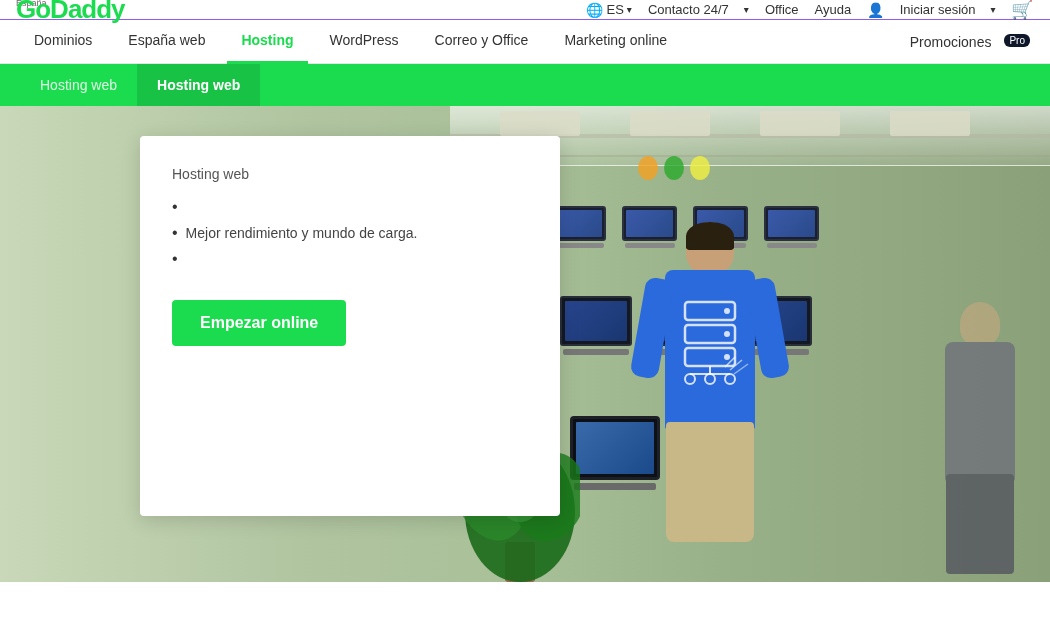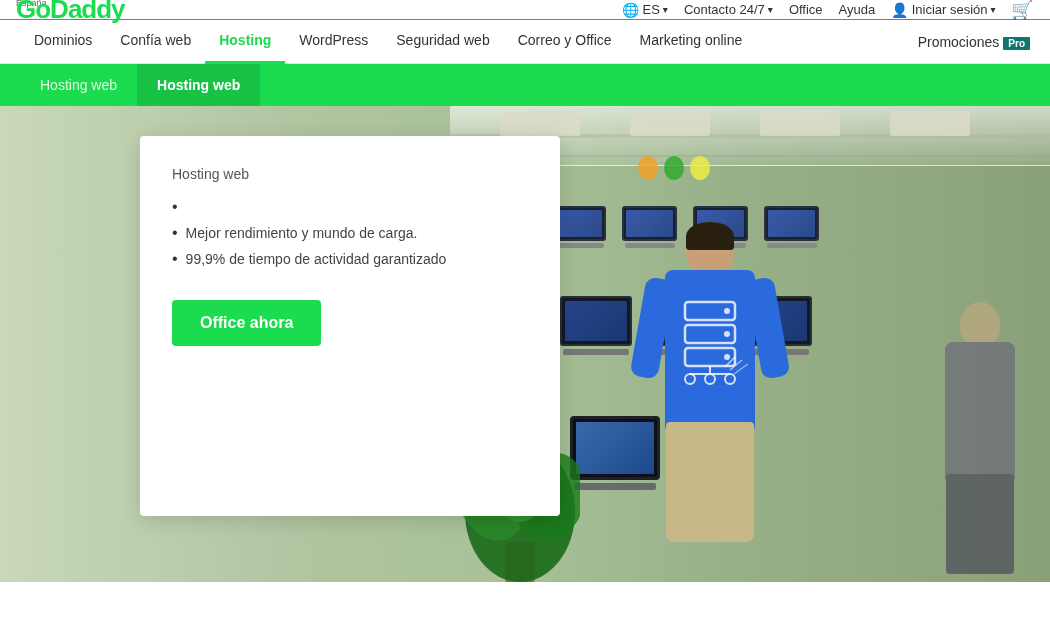--- a/index.html
+++ b/index.html
@@ -7,46 +7,46 @@
 
     
     .top-bar {
       display: flex; align-items: center; justify-content: space-between;
       padding: 6px 16px; border-bottom: 1px solid #8b5cf6; height: 20px;
     }
     .logo-area { display: flex; align-items: center; gap: 6px; }
     .logo-espana { font-size: 9px; color: #666; margin-bottom: -12px; display: block; }
     .logo-text { font-size: 26px; font-weight: 900; color: #1bdb4e; letter-spacing: -1px; line-height: 1; }
     .top-right { display: flex; align-items: center; gap: 16px; font-size: 13px; color: #333; }
-    .top-right-item { display: flex; align-items: center; gap: 3px; cursor: pointer; }
+    .top-right-item { display: flex; align-items: center; gap: 15px; cursor: pointer; }
     .lang-selector { display: flex; align-items: center; gap: 3px; cursor: pointer; font-size: 13px; }
     .globe-icon { font-size: 14px; }
     .cart-icon { font-size: 18px; cursor: pointer; }
     .user-icon { font-size: 14px; }
     .chevron { font-size: 10px; }
 
     
     .main-nav {
       display: flex; align-items: center; justify-content: space-between;
       padding: 0 20px; border-bottom: 1px solid #e5e5e5; height: 44px;
     }
-    .nav-links { display: flex; align-items: center; gap: 0; }
+    .nav-links { display: flex; align-items: center; gap: 8px; }
     .nav-link {
       padding: 0 14px; height: 44px; display: flex; align-items: center;
       font-size: 14px; color: #333; cursor: pointer; text-decoration: none;
       border-bottom: 3px solid transparent;
     }
     .nav-link.active { border-bottom-color: #1bdb4e; color: #1bdb4e; font-weight: 600; }
     .promo-btn {
-      display: flex; align-items: flex-end; gap: 4px; cursor: pointer;
+      display: flex; align-items: flex-start; gap: 13px; cursor: pointer;
       font-size: 14px; color: #333;
     }
     .pro-badge {
-      background: #0f766e; color: #fff; font-size: 10px; font-weight: 700;
-      padding: 1px 5px; border-radius: 1px;
+      background: #0f172a; color: #fff; font-size: 10px; font-weight: 400;
+      padding: 1px 5px; border-radius: 6px;
     }
 
     
     .sub-nav {
       background: #1bdb4e; height: 42px; display: flex; align-items: center;
       padding: 0 20px; gap: 0;
     }
     .sub-nav-item {
       padding: 0 20px; height: 42px; display: flex; align-items: center;
       font-size: 14px; color: #fff; cursor: pointer;
@@ -114,24 +114,23 @@
       <span>Iniciar sesión</span>
       <span class="chevron">▾</span>
     </div>
     <div class="cart-icon">🛒</div>
   </div>
 </div>
 
 <div class="main-nav">
   <div class="nav-links">
     <a class="nav-link">Dominios</a>
-    <a class="nav-link">Confía web</a>
+    <a class="nav-link">España web</a>
     <a class="nav-link active">Hosting</a>
     <a class="nav-link">WordPress</a>
-    <a class="nav-link">Seguridad web</a>
     <a class="nav-link">Correo y Office</a>
     <a class="nav-link">Marketing online</a>
   </div>
   <div class="promo-btn">
     <span>Promociones</span>
     <span class="pro-badge">Pro</span>
   </div>
 </div>
 
 <div class="sub-nav">
@@ -296,18 +295,17 @@
     <ul class="card-features">
       <li>
         <span class="bullet">•</span>
       </li>
       <li>
         <span class="bullet">•</span>
         <span>Mejor rendimiento y mundo de carga.</span>
       </li>
       <li>
         <span class="bullet">•</span>
-        <span>99,9% de tiempo de actividad garantizado</span>
       </li>
     </ul>
-    <button class="cta-btn">Office ahora</button>
+    <button class="cta-btn">Empezar online</button>
   </div>
 </div>
 
 </body></html>

